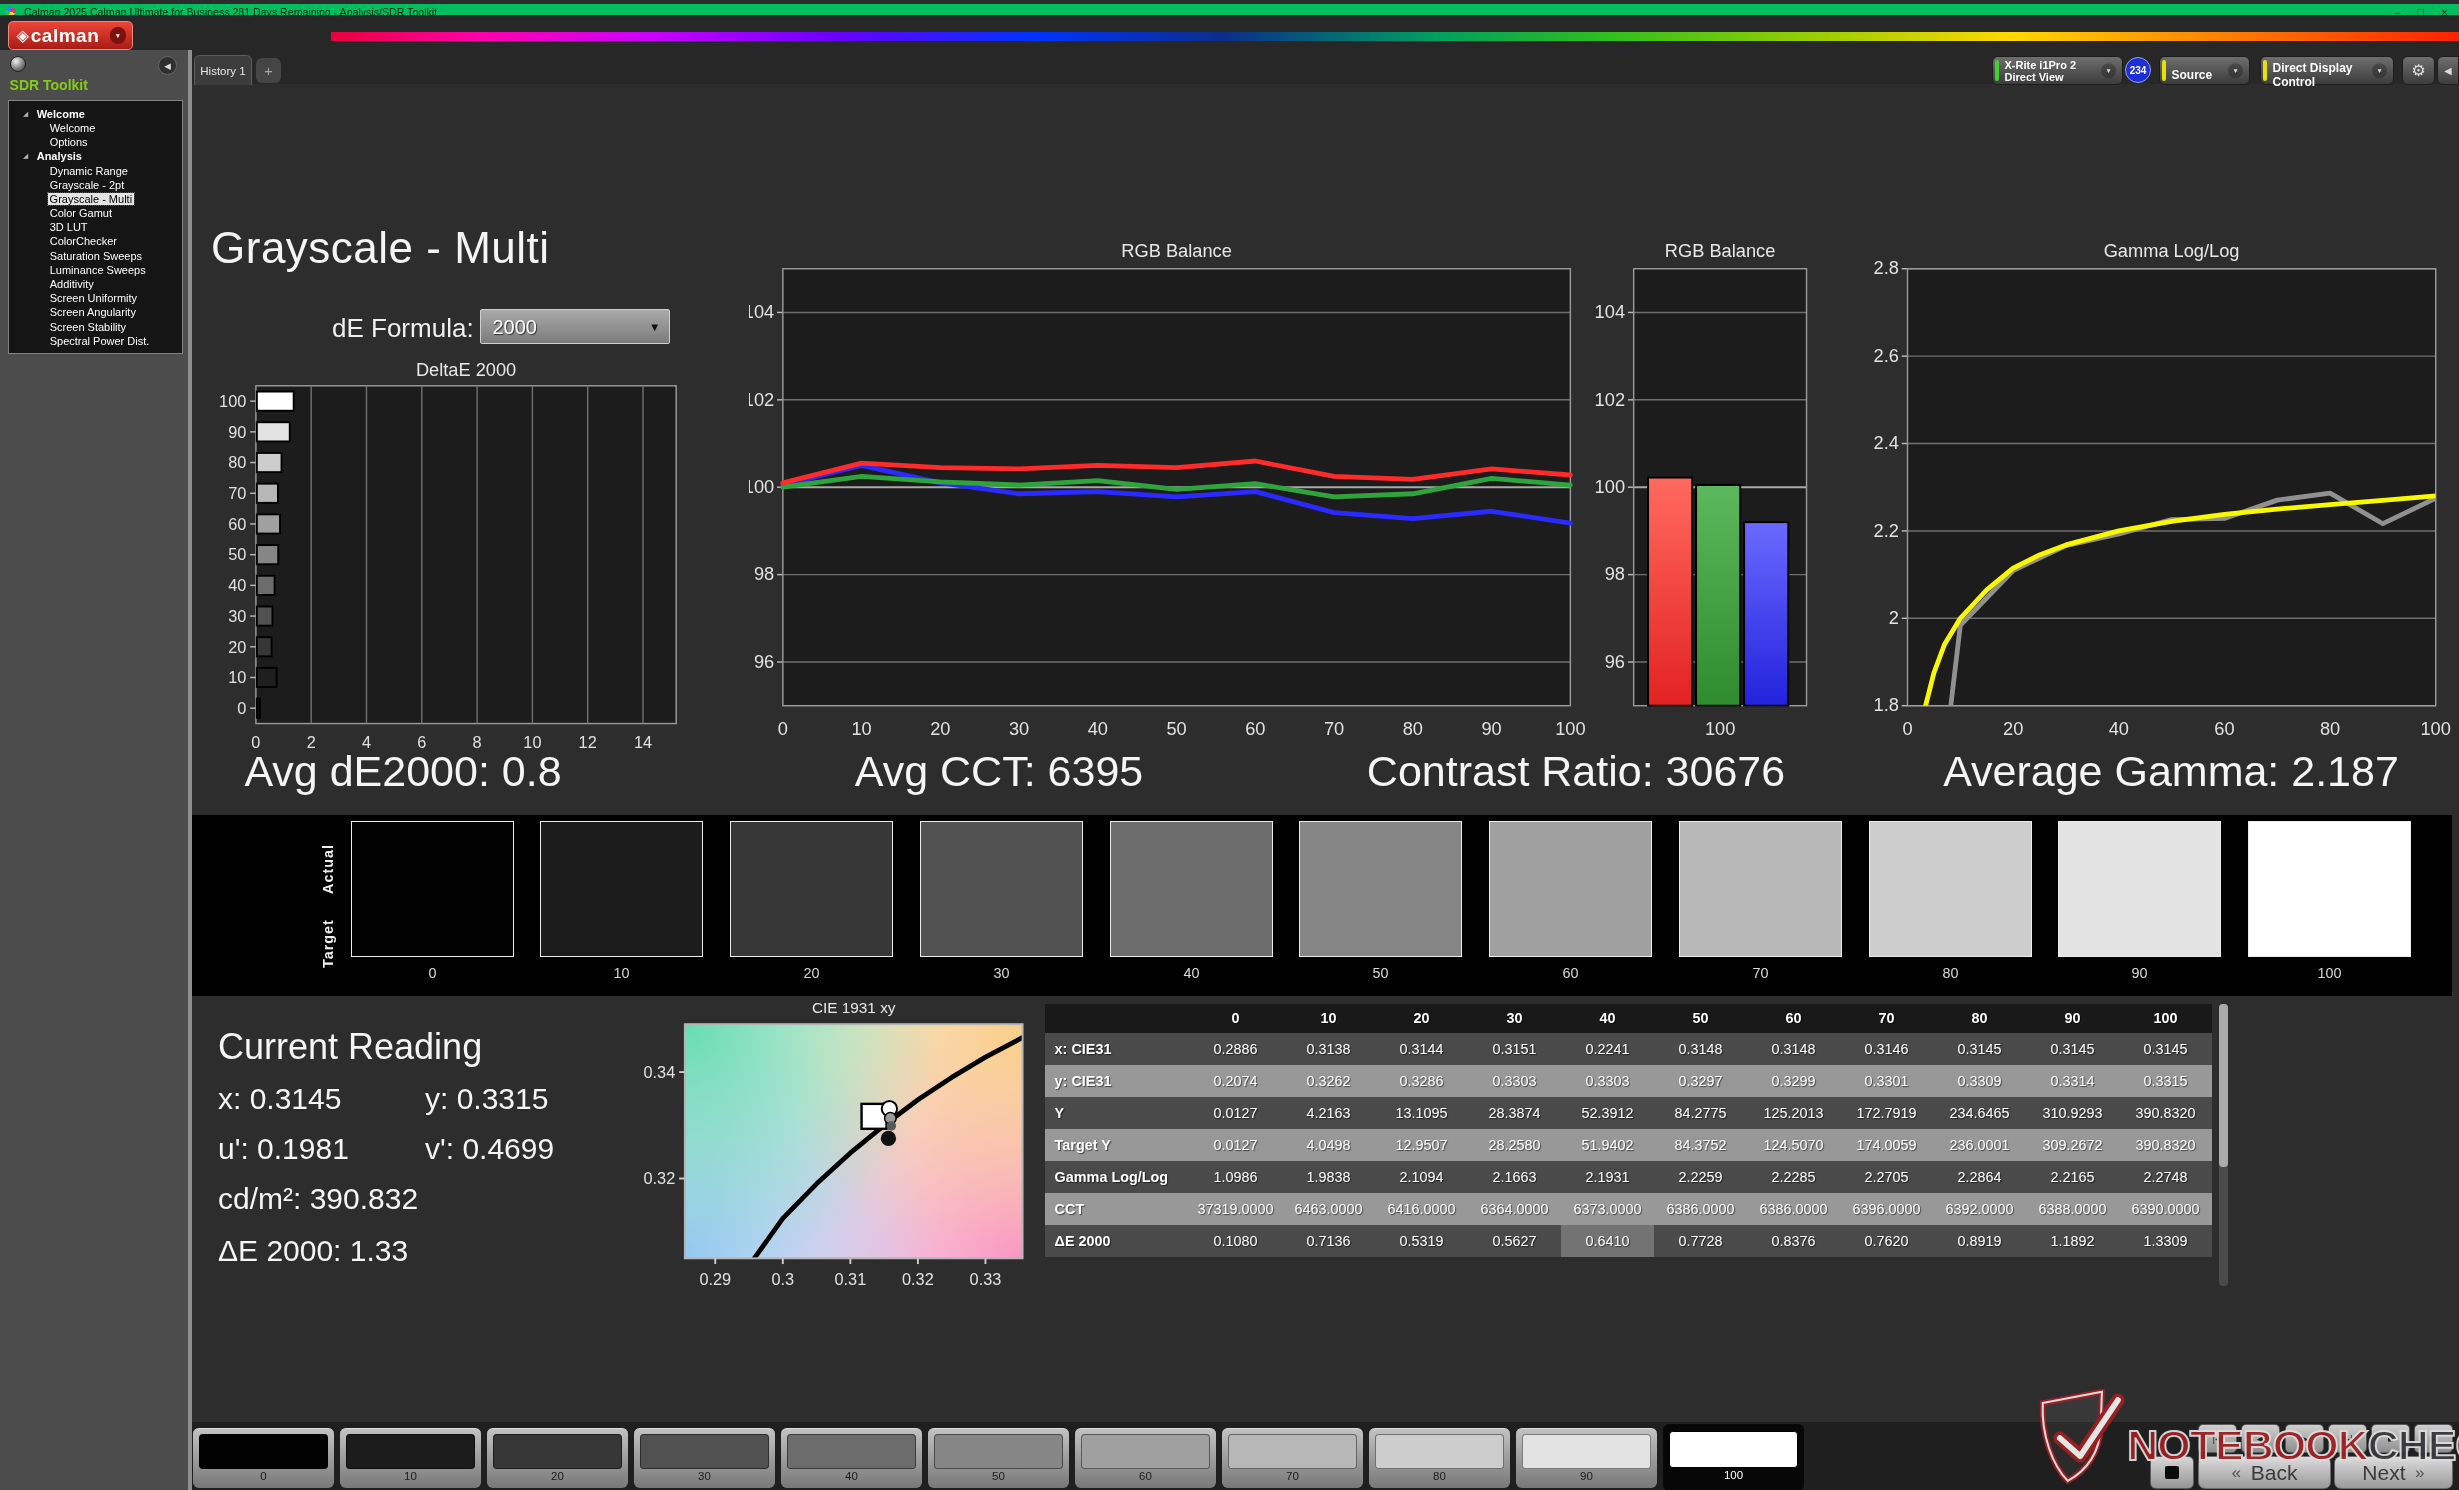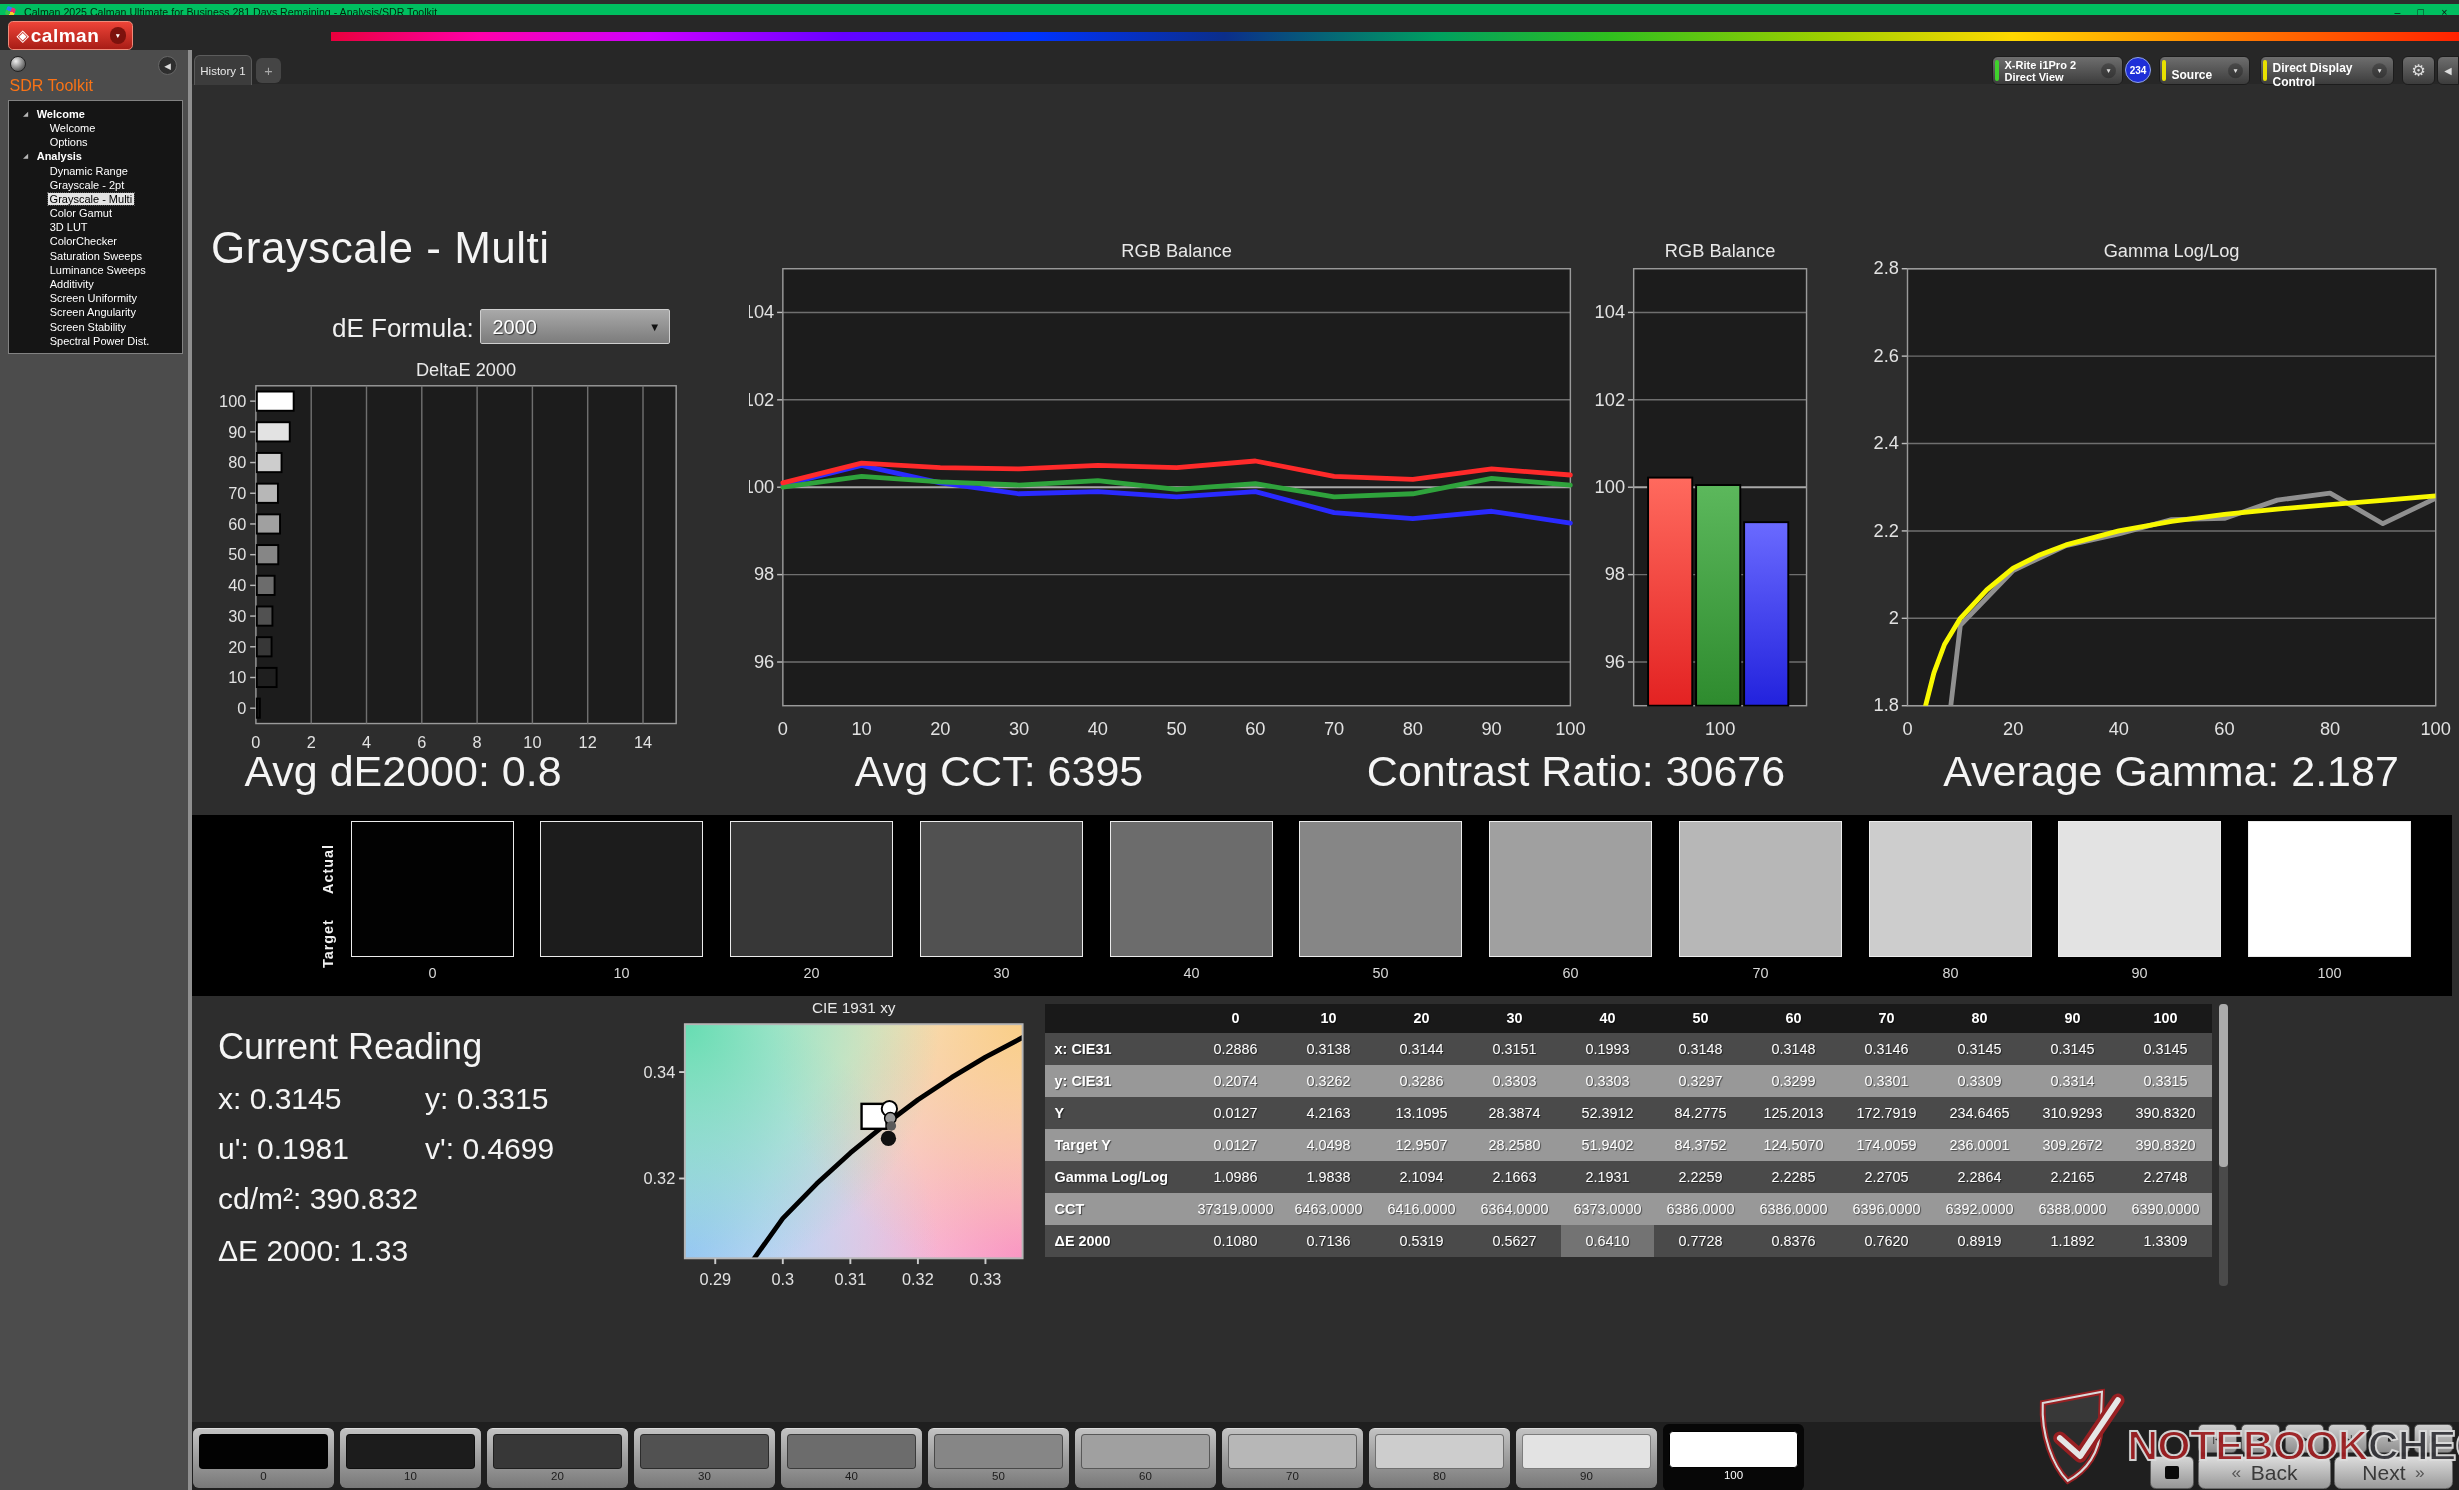--- a/index.html
+++ b/index.html
@@ -49,21 +49,21 @@
   #gear-btn{left:2402px;top:56px;width:33px;height:29px;display:flex;align-items:center;justify-content:center;font-size:16.3px;color:#ddd;}
   #collapse-right-btn{left:2437px;top:56px;width:22px;height:29px;display:flex;align-items:center;justify-content:center;font-size:9.6px;color:#ddd;border-radius:5.8px 0 0 5.8px;}
 
   
   #sidebar{left:0;top:50px;width:188px;height:1441px;background:#4c4c4c;}
   #splitter{left:188px;top:50px;width:3.8px;height:1441px;background:#8f8f8f;}
   #sphere-btn{left:9.6px;top:56px;width:16.3px;height:16.3px;border-radius:50%;border:1px solid #222;
     background:radial-gradient(circle at 35% 30%,#f0f0f0,#777 60%,#333);}
   #collapse-left-btn{left:158px;top:56px;width:19px;height:19px;border-radius:50%;background:#2e2e2e;border:1px solid #666;
     display:flex;align-items:center;justify-content:center;font-size:8.6px;color:#ddd;}
-  #sdr-title{left:9.6px;top:77px;font-size:16px;color:#f97316;}
+  #sdr-title{left:9.6px;top:77px;font-size:14px;color:#84cc16;font-weight:bold;}
   #tree{left:7.7px;top:100px;width:175px;height:254px;background:#151515;border:1px solid #828282;padding-top:5.8px;overflow:hidden;}
   .tree-row{position:relative;height:14.2px;line-height:14.2px;color:#fff;font-size:11px;white-space:nowrap;}
   .tree-row .glyph{position:absolute;left:14.4px;top:0;font-size:6.7px;color:#b5b5b5;}
   .tree-row.header .label{margin-left:28px;font-weight:bold;}
   .tree-row.item .label{margin-left:41px;}
   .tree-row .label.selected{background:#e4e4e4;color:#000;outline:1px dotted #555;padding:0 1.9px;margin-left:39px;}
 
   
   #page-title{left:211px;top:223px;font-size:44px;color:#f5f5f5;letter-spacing:0.5px;}
   #de-formula-label{left:332px;top:313px;font-size:26px;color:#f0f0f0;}
@@ -460,21 +460,21 @@
         <div class="t-cell" style="width: 93px; background: rgb(25, 25, 25);">80</div>
         <div class="t-cell" style="width: 93px; background: rgb(25, 25, 25);">90</div>
         <div class="t-cell" style="width: 93px; background: rgb(25, 25, 25);">100</div>
       </div>
       <div class="t-row">
         <div class="t-cell t-label" style="width: 144px; background: rgb(74, 74, 74);">x: CIE31</div>
         <div class="t-cell" style="width: 93px; background: rgb(74, 74, 74);">0.2886</div>
         <div class="t-cell" style="width: 93px; background: rgb(74, 74, 74);">0.3138</div>
         <div class="t-cell" style="width: 93px; background: rgb(74, 74, 74);">0.3144</div>
         <div class="t-cell" style="width: 93px; background: rgb(74, 74, 74);">0.3151</div>
-        <div class="t-cell" style="width: 93px; background: rgb(74, 74, 74);">0.1993</div>
+        <div class="t-cell" style="width: 93px; background: rgb(74, 74, 74);">0.2241</div>
         <div class="t-cell" style="width: 93px; background: rgb(74, 74, 74);">0.3148</div>
         <div class="t-cell" style="width: 93px; background: rgb(74, 74, 74);">0.3148</div>
         <div class="t-cell" style="width: 93px; background: rgb(74, 74, 74);">0.3146</div>
         <div class="t-cell" style="width: 93px; background: rgb(74, 74, 74);">0.3145</div>
         <div class="t-cell" style="width: 93px; background: rgb(74, 74, 74);">0.3145</div>
         <div class="t-cell" style="width: 93px; background: rgb(74, 74, 74);">0.3145</div>
       </div>
       <div class="t-row">
         <div class="t-cell t-label" style="width: 144px; background: rgb(152, 152, 152);">y: CIE31</div>
         <div class="t-cell" style="width: 93px; background: rgb(152, 152, 152);">0.2074</div>

